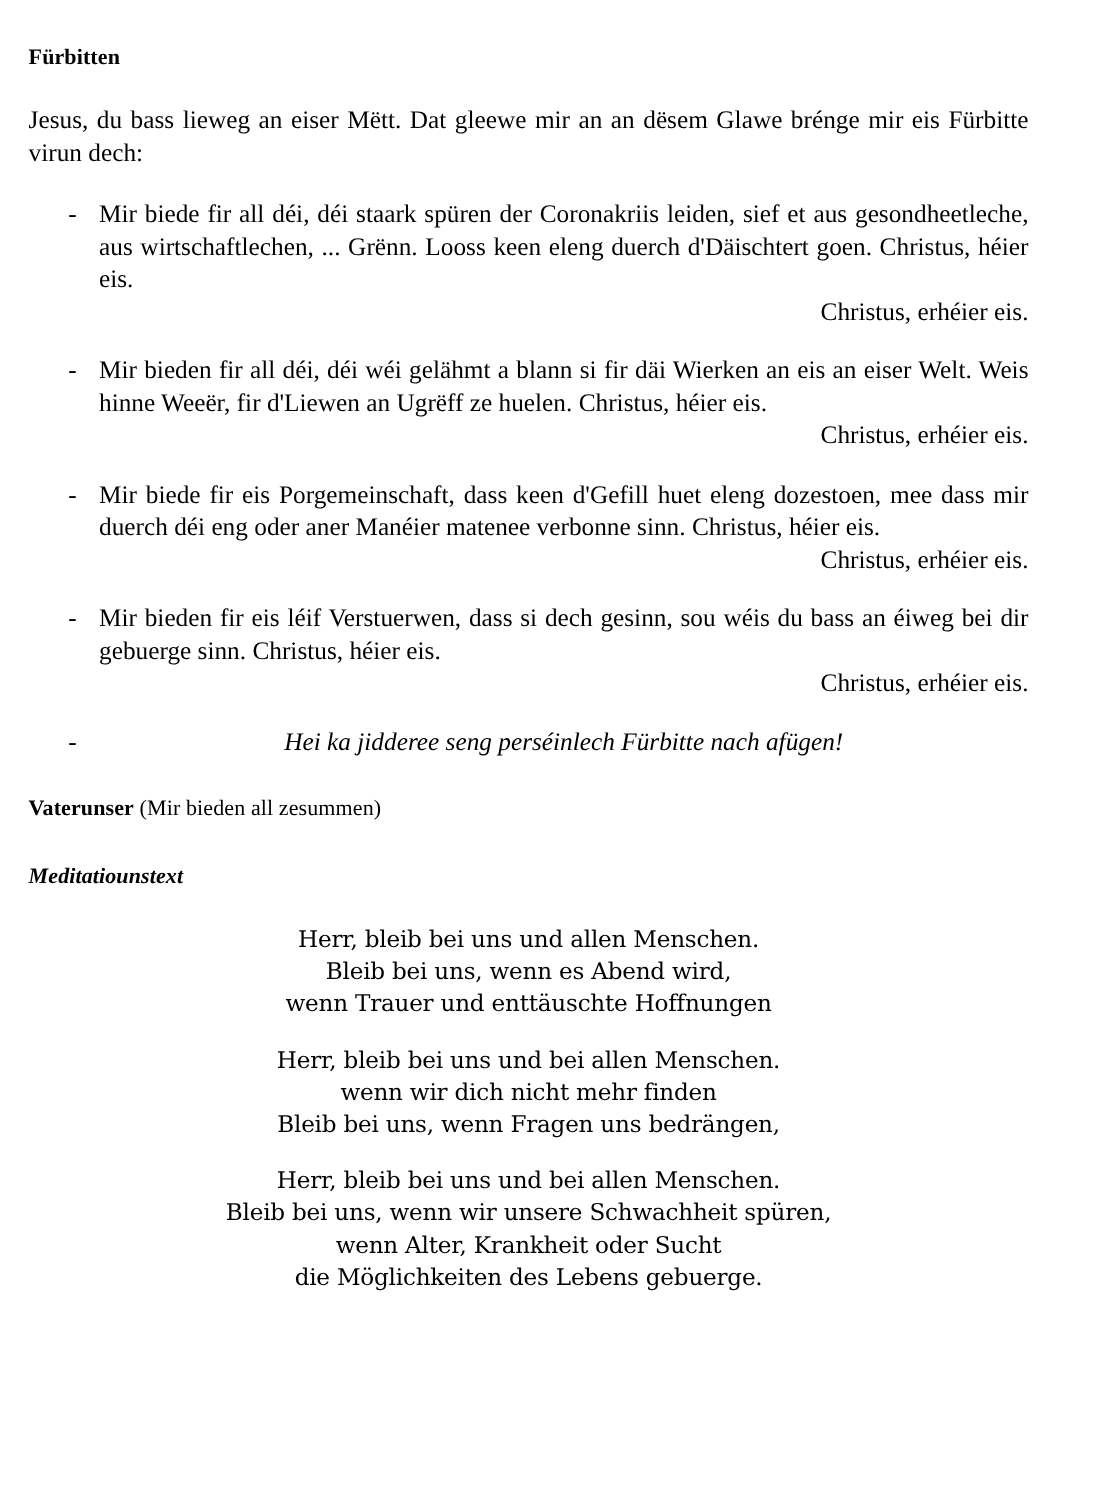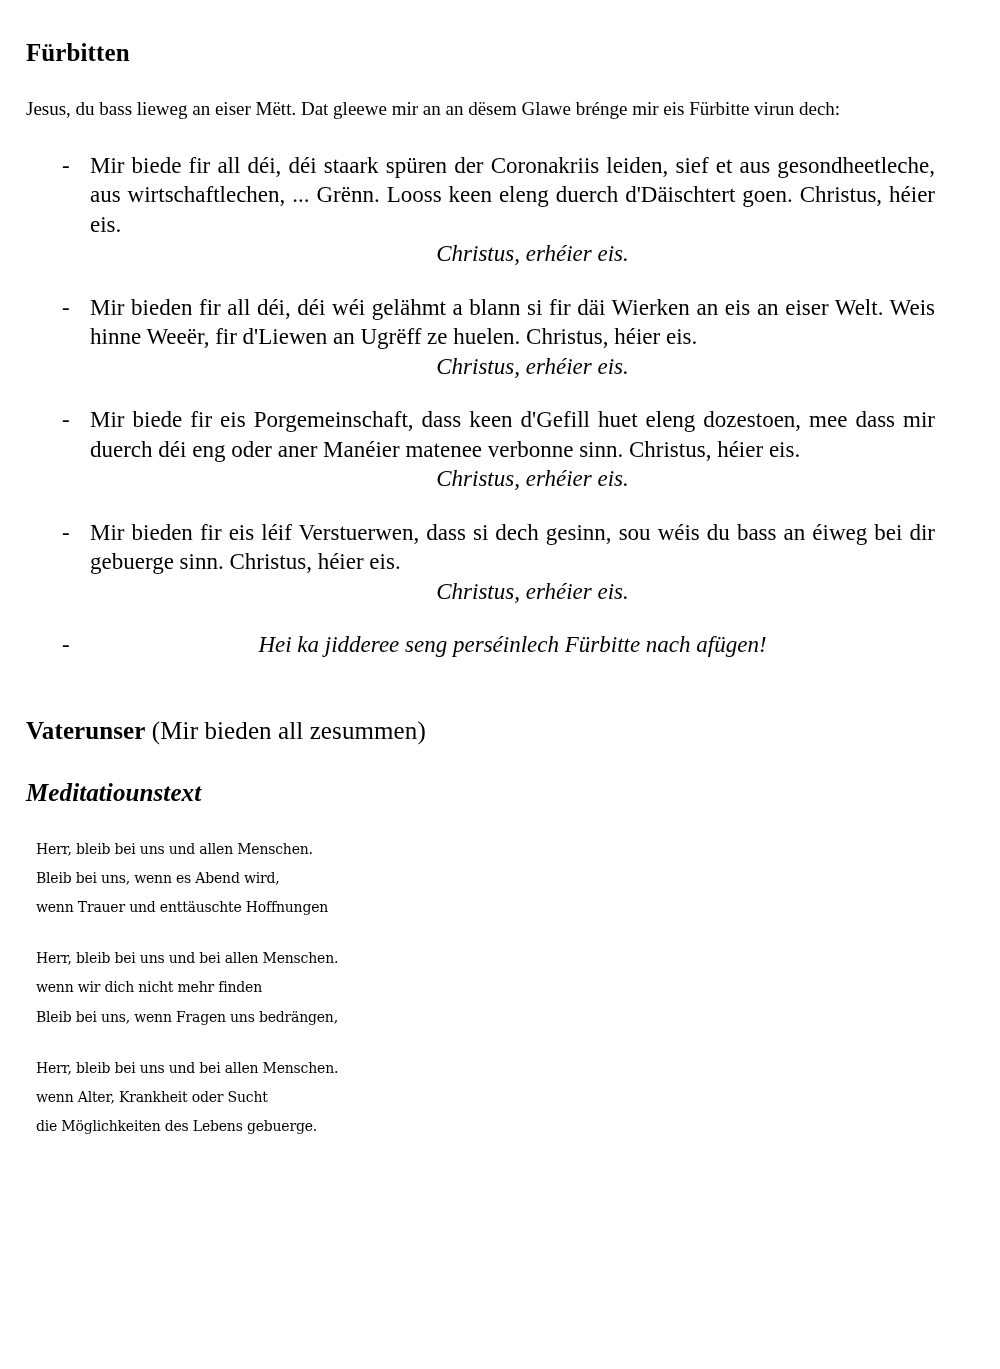--- a/index.html
+++ b/index.html
@@ -32,33 +32,33 @@
     position: absolute;
     left: 26px;
     top: 38px;
     width: 909px;   
   }
 
   
   .heading {
     font-family: "Liberation Serif", "DejaVu Serif", serif;
     font-weight: bold;
-    font-size: 25px;
+    font-size: 20px;
     line-height: 29px;
     margin: 0;
     letter-spacing: 0.1px;
   }
 
   .heading-inline-normal {
     font-weight: normal;
   }
 
   
   .body-par {
-    font-size: 19px;
+    font-size: 23px;
     line-height: 29.5px;
     margin: 0;
     text-align: justify;
     text-justify: inter-word;
     hyphens: none;
   }
 
   .intro {
     margin-top: 27px;
   }
@@ -92,48 +92,47 @@
 
   .petition .pet-text {
     display: block;
     text-align: justify;
     text-justify: inter-word;
     hyphens: none;
   }
 
   .petition .response {
     display: block;
-    font-style: italic;
-    text-align: center;
+    text-align: right;
     margin-left: 40px;
   }
 
   .petition.italic-only .pet-text {
     font-style: italic;
     text-align: center;
   }
 
   
   .vaterunser {
-    margin-top: 56px;
+    margin-top: 32px;
   }
 
   .meditation-heading {
     margin-top: 33px;
     font-style: italic;
   }
 
   
   .meditation-body {
     font-family: "DejaVu Serif", "Liberation Serif", serif;
-    font-size: 14px;
+    font-size: 21px;
     line-height: 29.2px;
     margin: 10px;
     margin-top: 28px;
-    text-align: left;
+    text-align: center;
     letter-spacing: -0.2px;
   }
 
   .stanza {
     margin: 0;
     padding: 0;
   }
   .stanza + .stanza {
     margin-top: 22px;
   }
@@ -200,20 +199,21 @@
       </div>
 
       <div class="stanza">
         <span class="vline">Herr, bleib bei uns und bei allen Menschen.</span>
         <span class="vline">wenn wir dich nicht mehr finden</span>
         <span class="vline">Bleib bei uns, wenn Fragen uns bedrängen,</span>
       </div>
 
       <div class="stanza">
         <span class="vline">Herr, bleib bei uns und bei allen Menschen.</span>
+        <span class="vline">Bleib bei uns, wenn wir unsere Schwachheit spüren,</span>
         <span class="vline">wenn Alter, Krankheit oder Sucht</span>
         <span class="vline">die Möglichkeiten des Lebens gebuerge.</span>
       </div>
 
     </div>
 
   </div>
 </div>
 
 </body></html>

